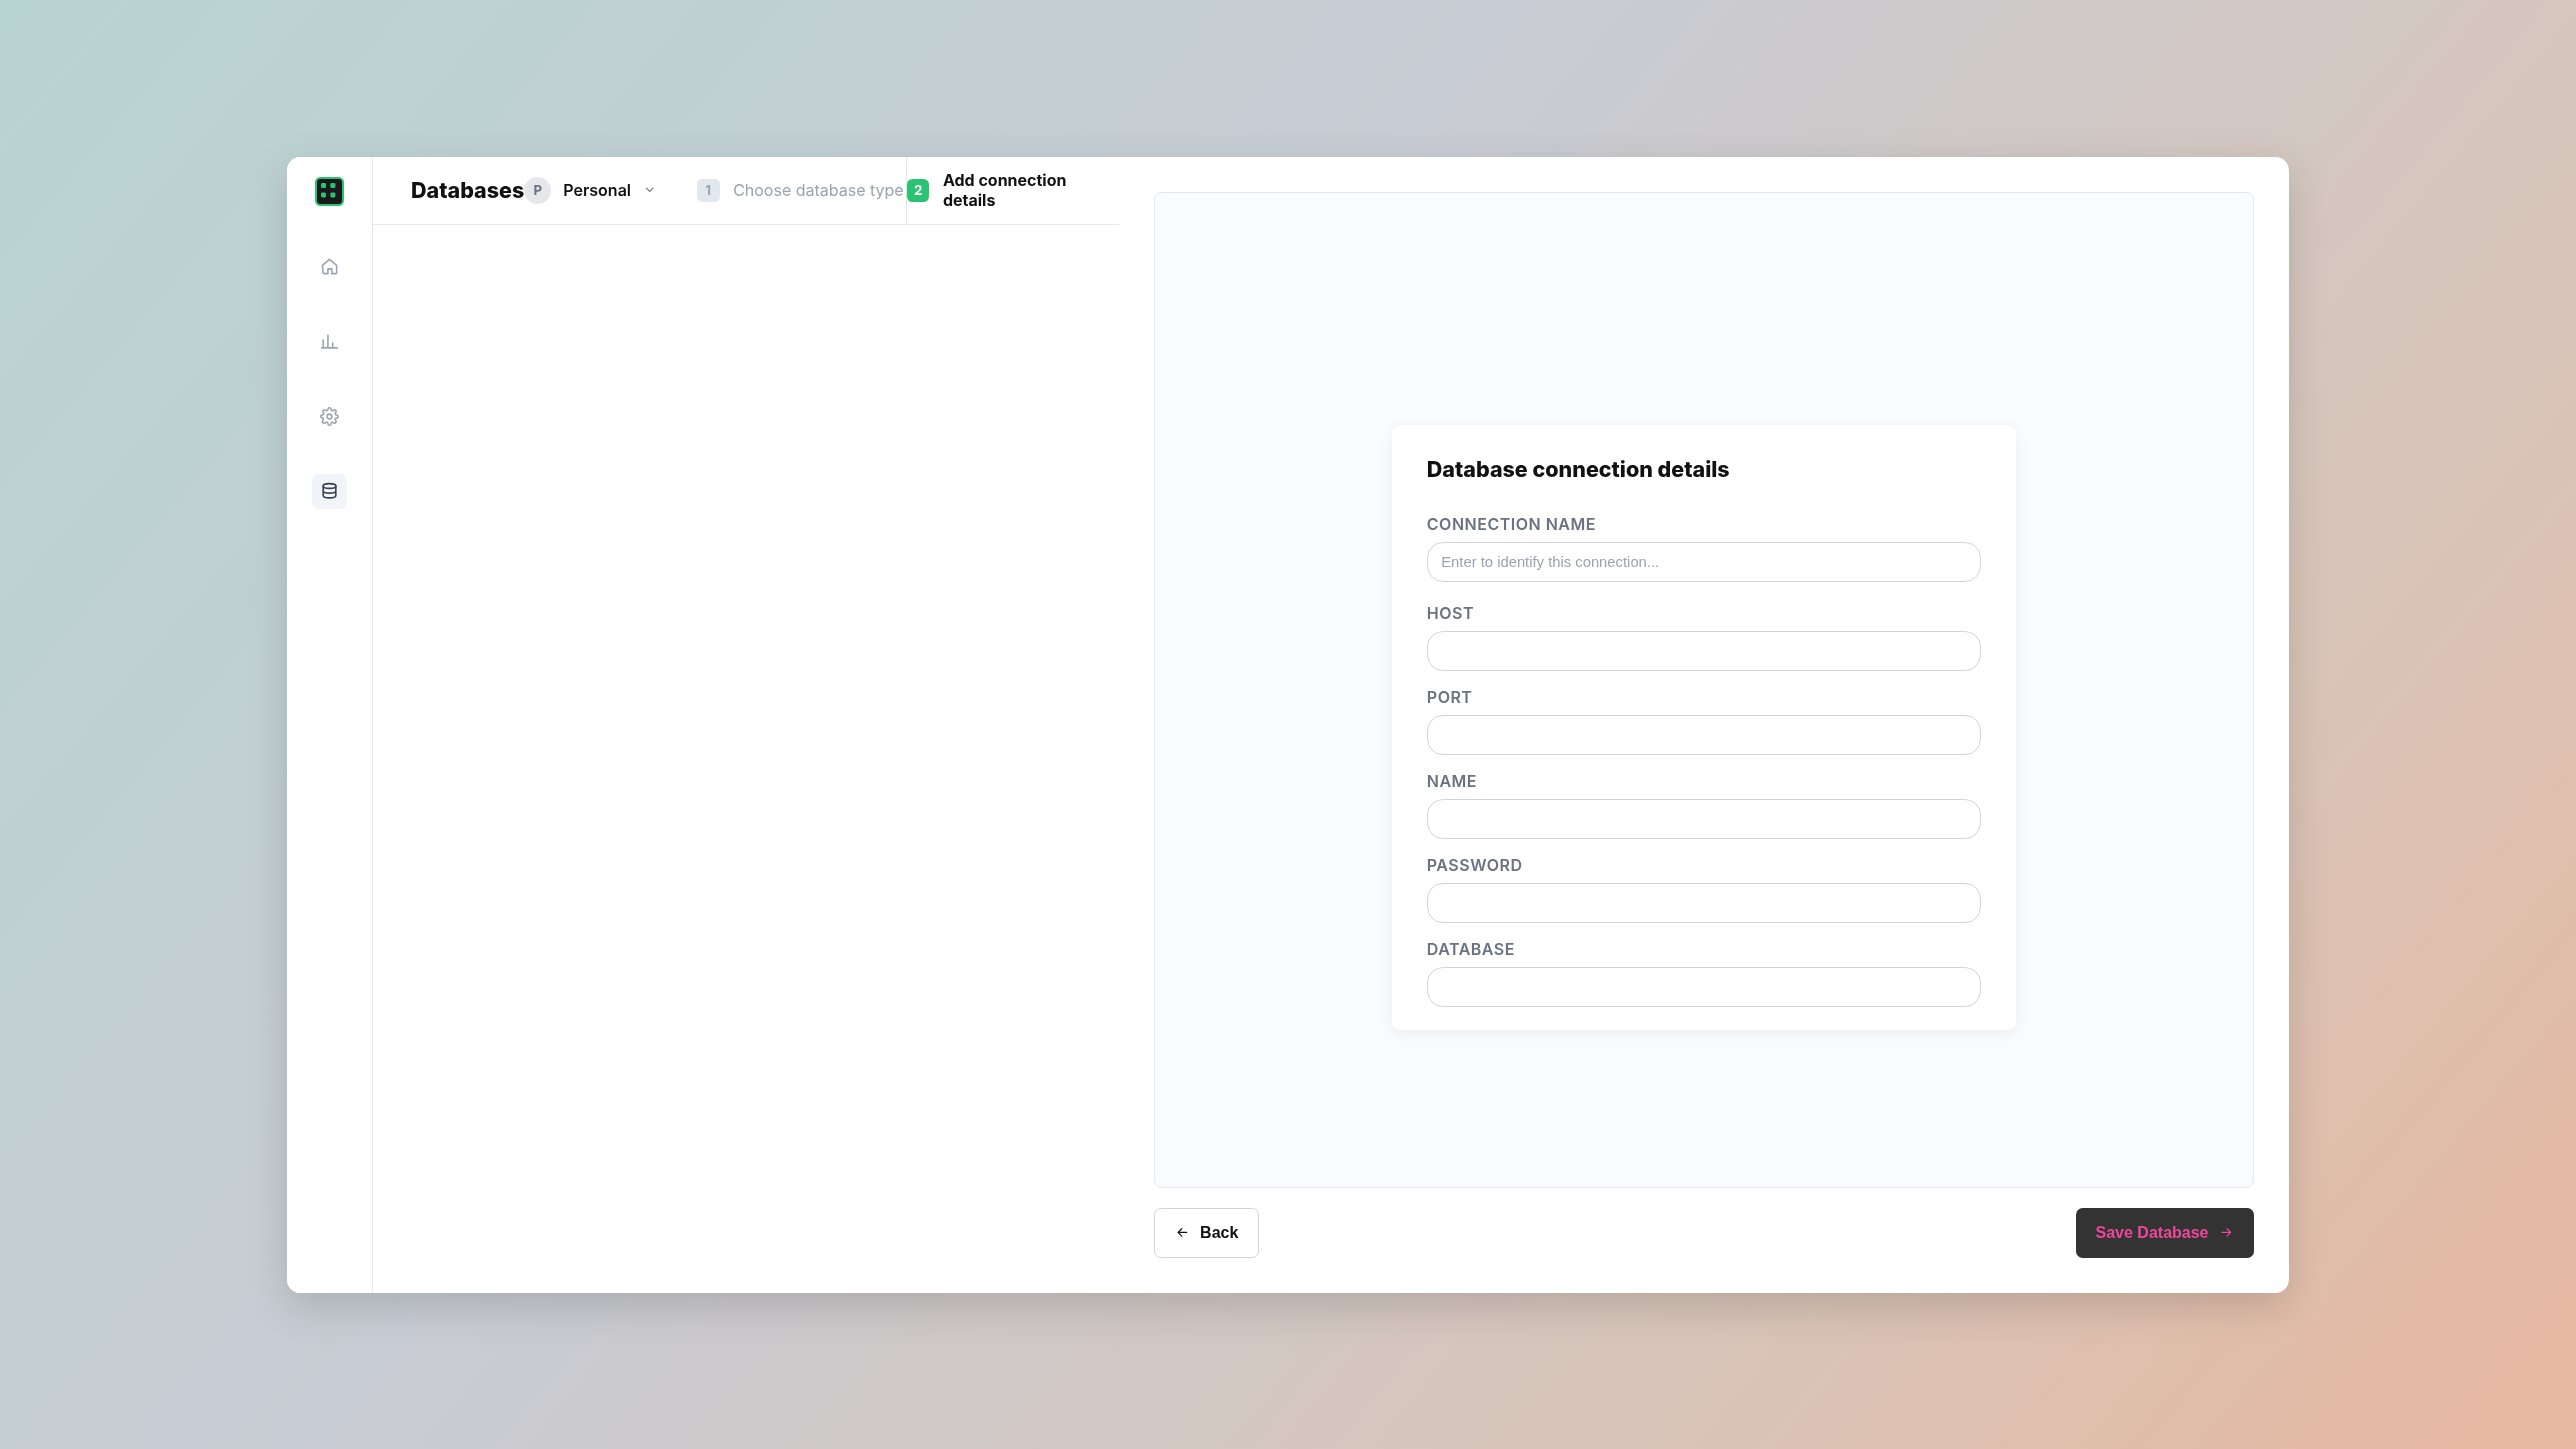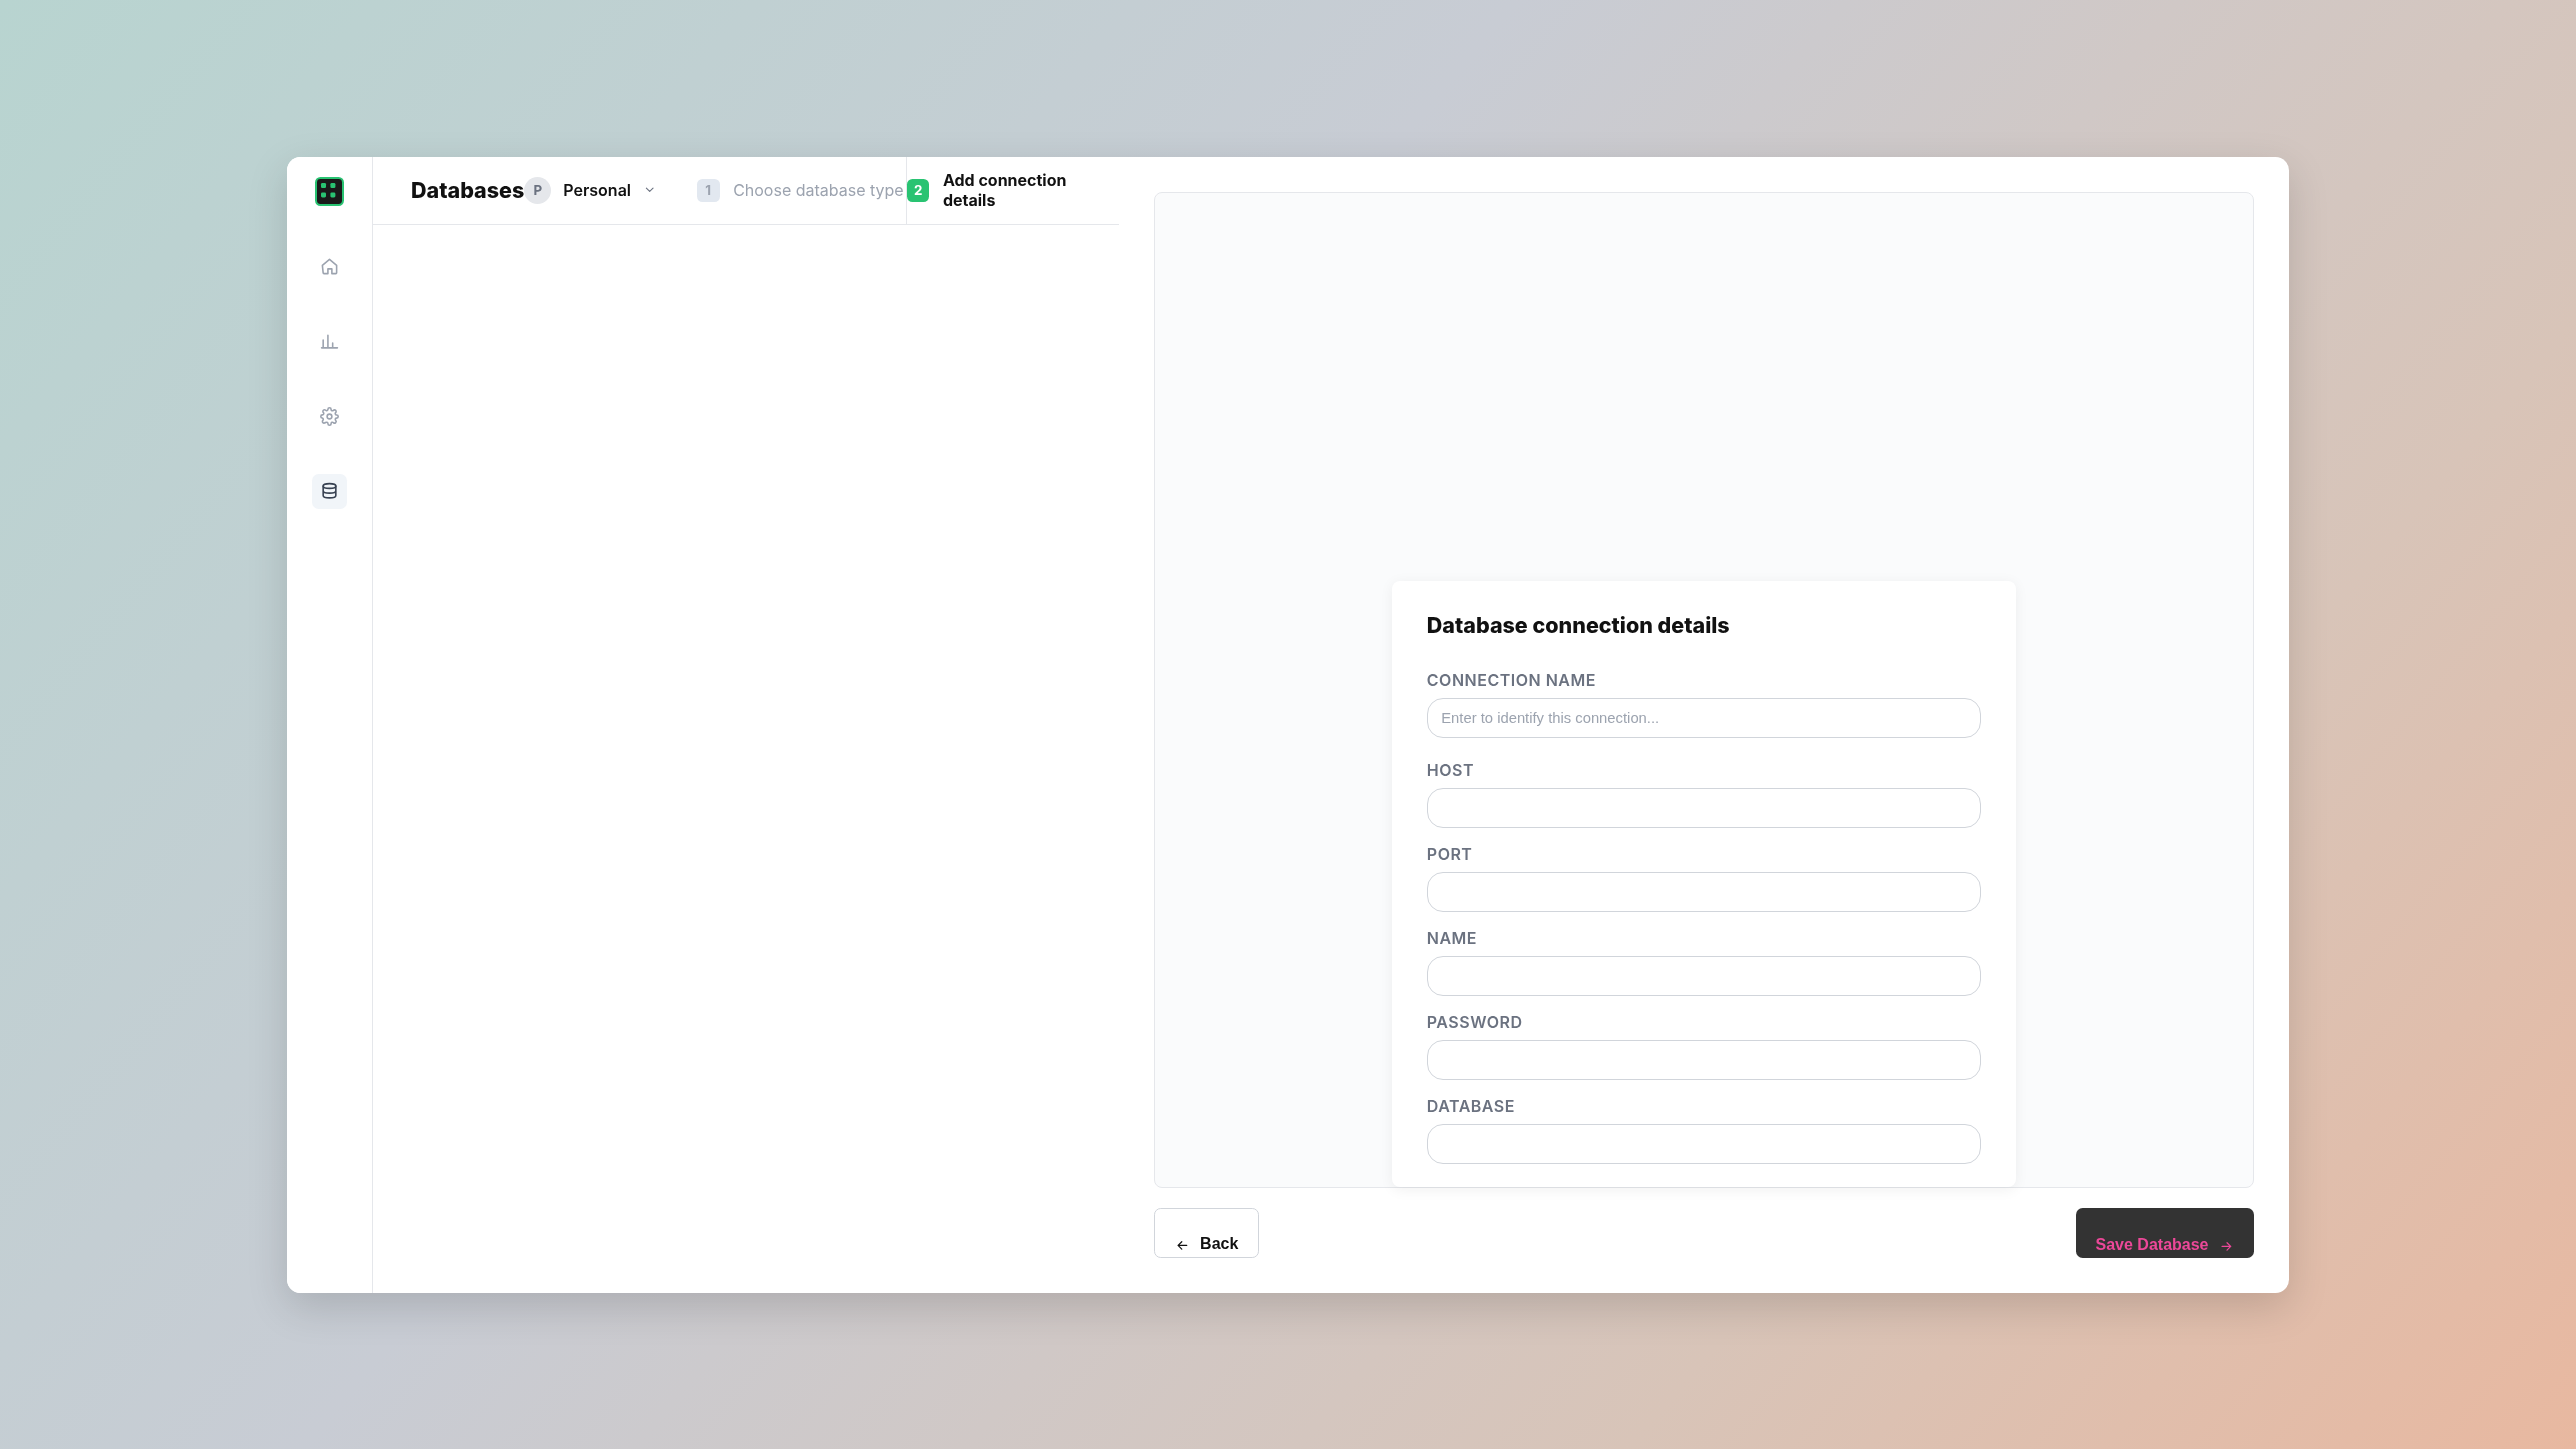--- a/index.html
+++ b/index.html
@@ -20,30 +20,30 @@
 .user-name{font-size:16px;font-weight:600;color:#111}
 .chev{color:#6b7280}
 .steps{height:68px;border-bottom:0.7px solid #e5e7eb;display:flex}
 .step{flex:1;display:flex;align-items:center;justify-content:center;gap:13.4px;font-size:16px}
 .step.inactive{color:#9ca3af}
 .step.inactive .step-num{background:#e2e8f0;color:#9ca3af}
 .step.active{color:#111;font-weight:700;border-left:0.7px solid #e5e7eb}
 .step.active .step-num{background:#29c372;color:#fff}
 .step-num{width:23px;height:23px;border-radius:5.4px;display:flex;align-items:center;justify-content:center;font-size:13.4px;font-weight:700}
 .content{flex:1;padding:35px;display:flex;flex-direction:column}
-.panel{flex:1;background:#fafbfc;border:0.7px solid #e5e7eb;border-radius:8px;display:flex;align-items:flex-end;justify-content:center;padding-top:76px}
+.panel{flex:1;background:#fafbfc;border:0.7px solid #e5e7eb;border-radius:8px;display:flex;align-items:center;justify-content:center;padding-top:76px}
 .form-card{width:624px;background:#fff;border-radius:8px;box-shadow:0 2.7px 13.4px rgba(0,0,0,0.06);padding:31px 35px 23px}
 .form-title{font-size:21.5px;font-weight:800;color:#111;margin-bottom:32px}
 .field{margin-bottom:21.5px}
 .field-inner{margin-bottom:16px}
 .field-label{font-size:16px;font-weight:600;color:#6b7280;letter-spacing:0.5px;display:block;margin-bottom:8px}
 .field-input{width:100%;height:40px;border:0.7px solid #d1d5db;border-radius:16px;padding:0 13.4px;font-size:14.8px;color:#111;background:#fff}
 .field-input::placeholder{color:#9ca3af}
 .actions{display:flex;justify-content:space-between;margin-top:20px}
-.btn{height:50px;padding:4px 20px;border-radius:6.7px;font-size:16px;font-weight:600;display:flex;align-items:flex-end;gap:10.7px;cursor:pointer;border:none}
+.btn{height:50px;padding:4px 20px;border-radius:6.7px;font-size:16px;font-weight:600;display:flex;align-items:center;gap:10.7px;cursor:pointer;border:none}
 .btn-secondary{background:#fff;border:1px solid #d1d5db;color:#111}
 .btn-primary{background:#333;color:#ec4899}
 .btn svg{width:14.8px;height:14.8px;stroke:currentColor;fill:none;stroke-width:2;stroke-linecap:round;stroke-linejoin:round}
 </style>
 </head>
 <body>
 
 <div class="app-window">
 
   <div class="sidebar">

